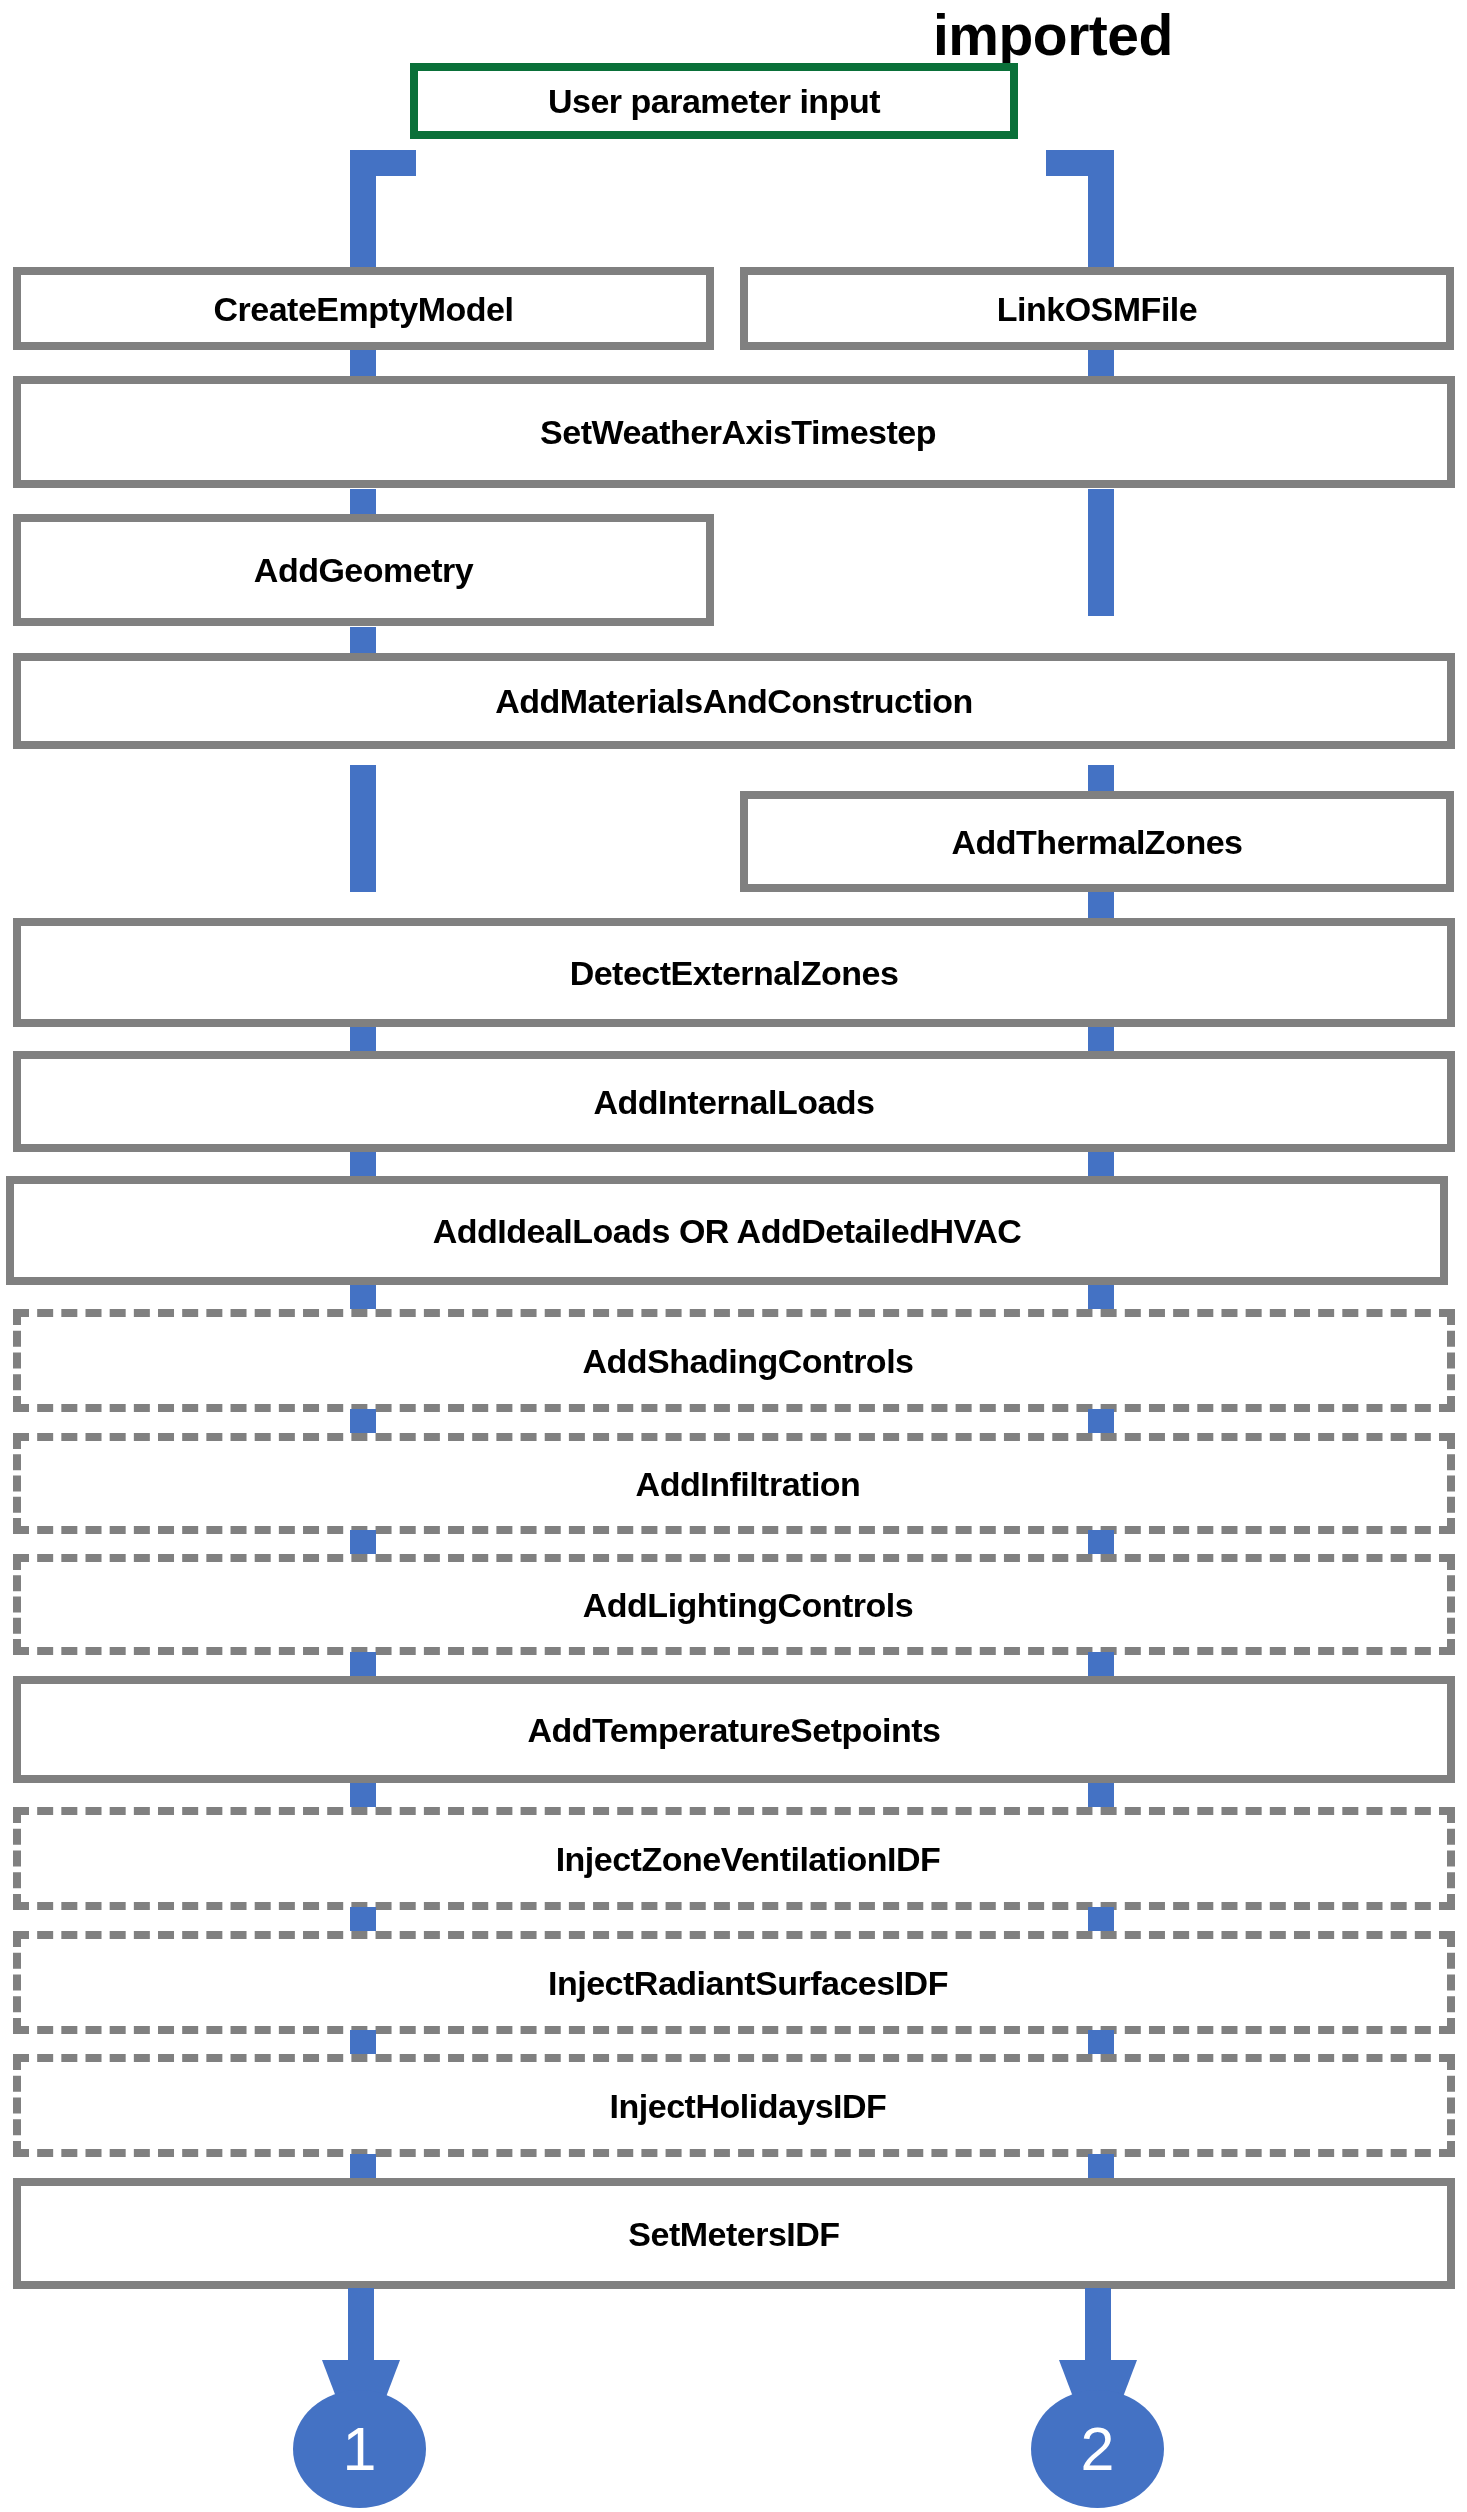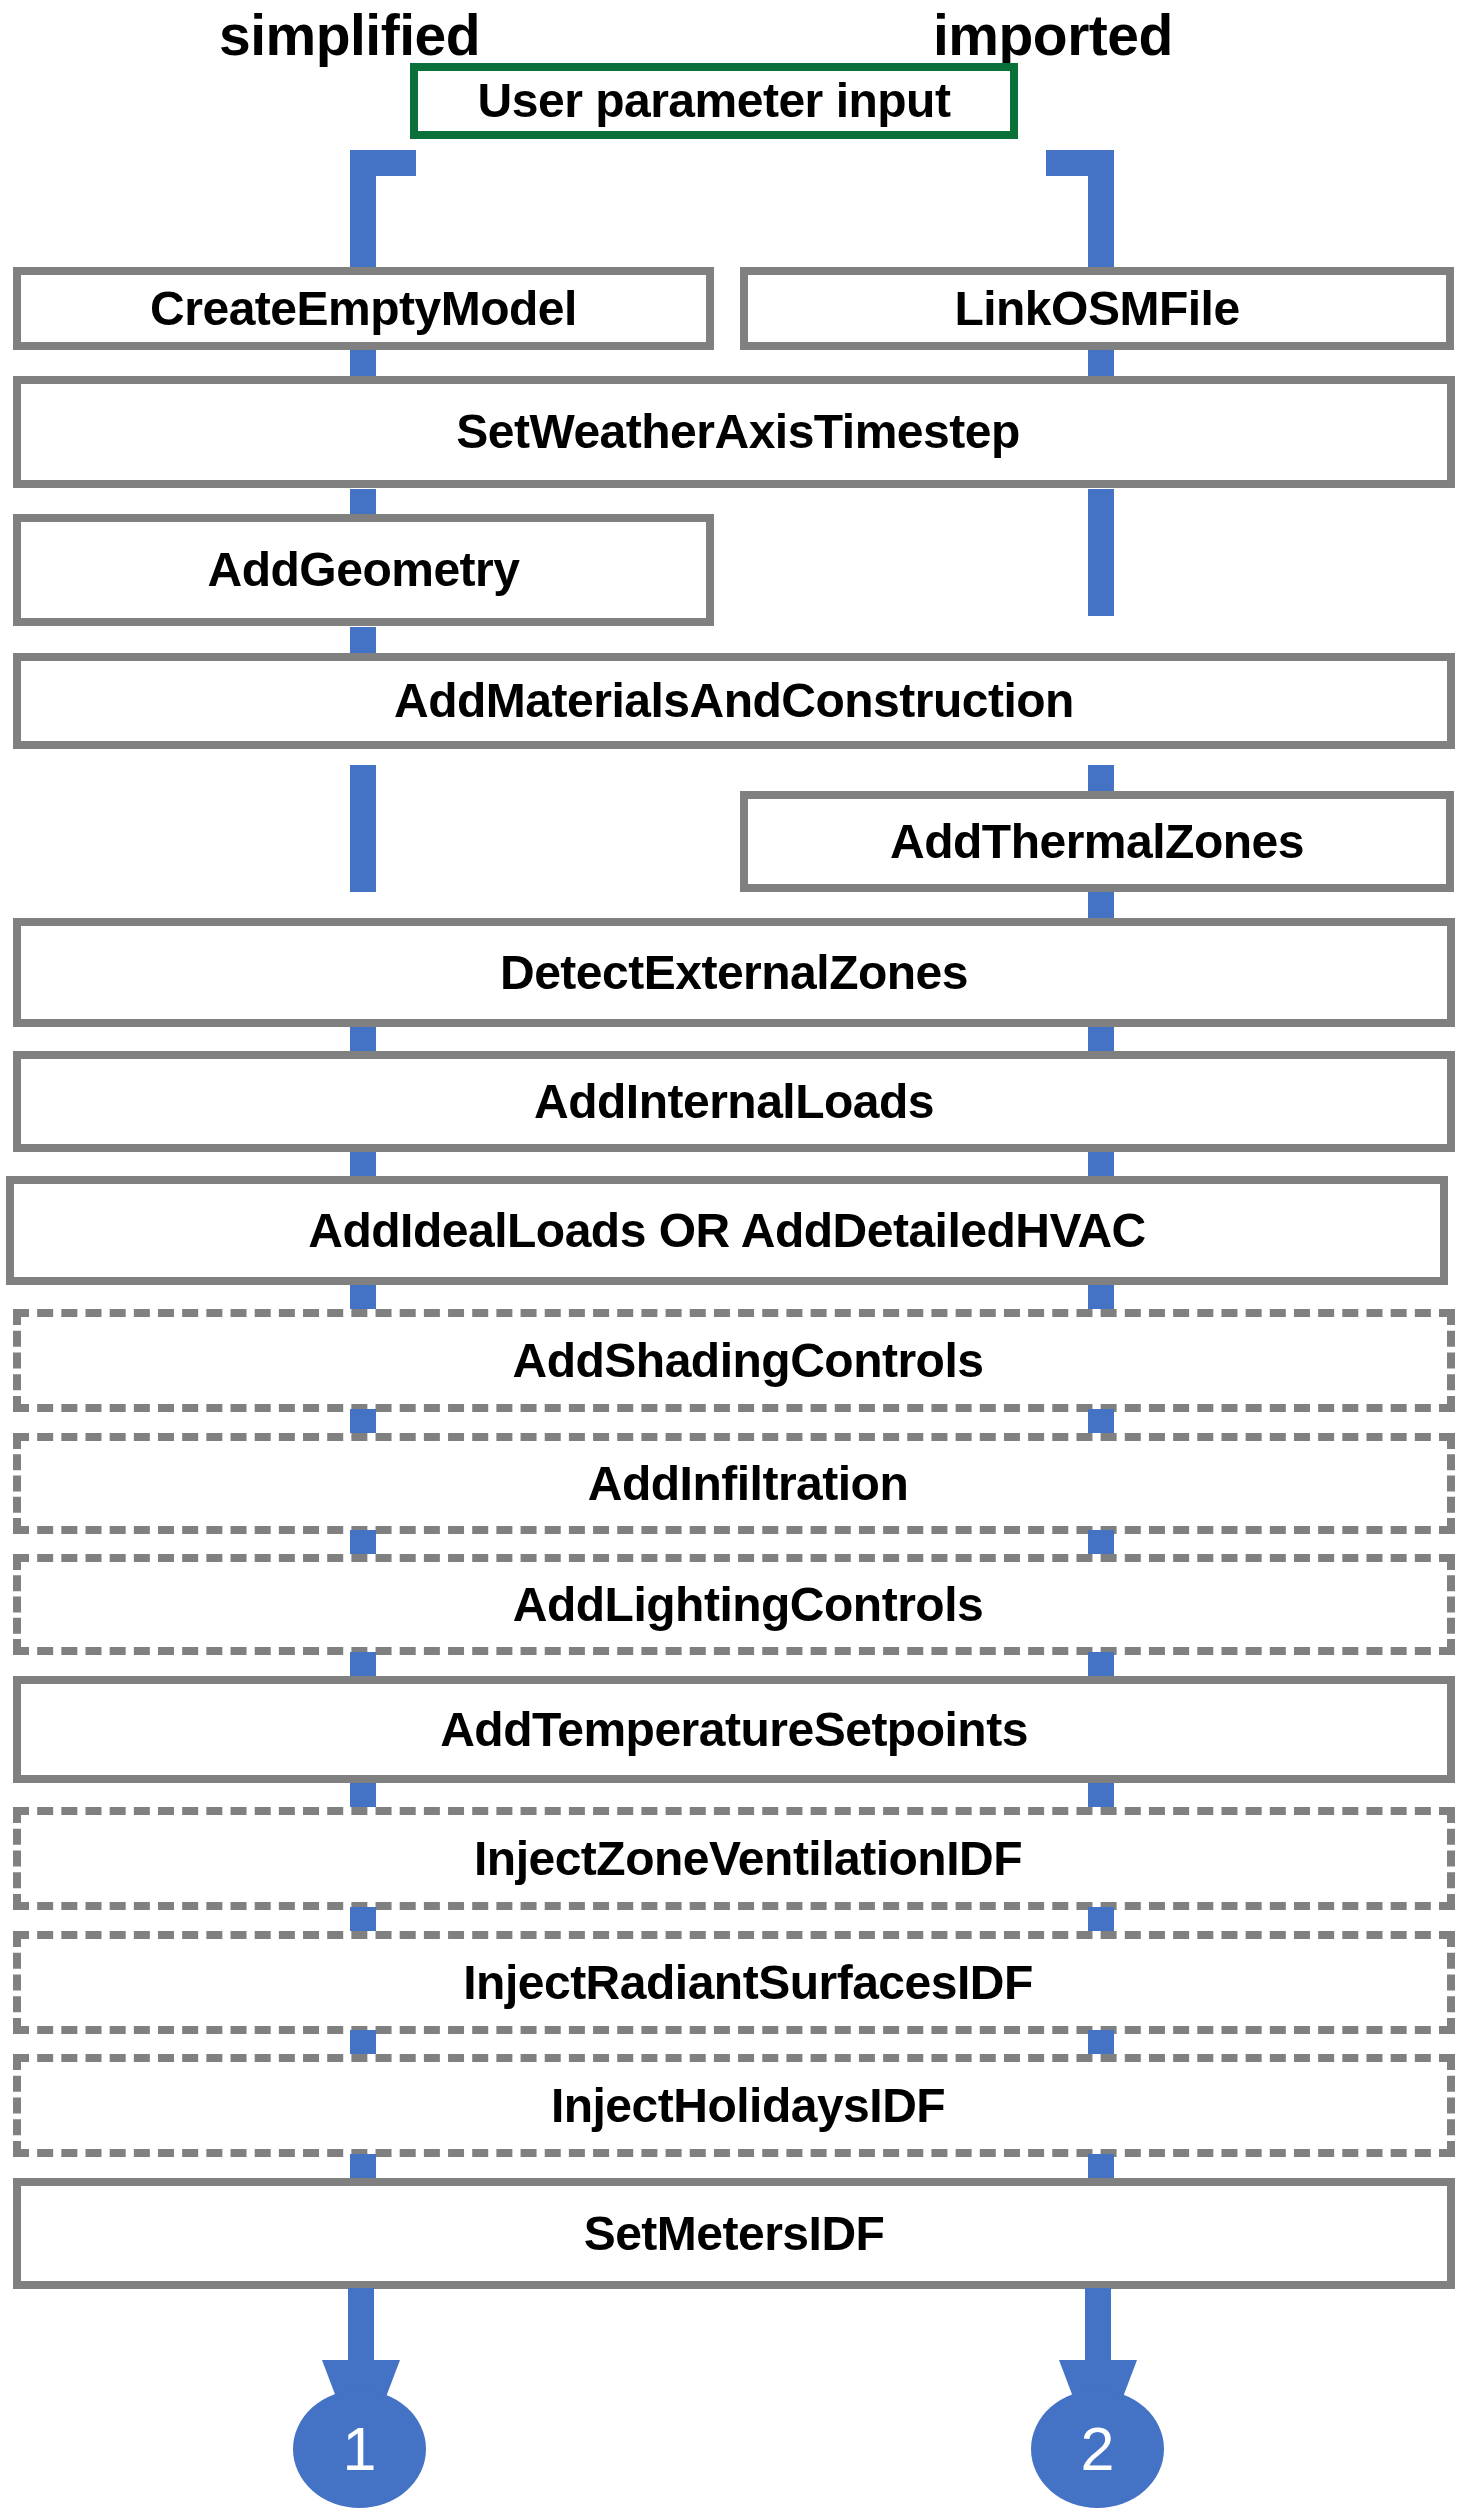--- a/index.html
+++ b/index.html
@@ -48,21 +48,21 @@
     border: 8.3px solid #808080;
   }
   .node.solid-green {
     border: 8.3px solid #0A7039;
   }
   .node.dashed-gray {
     border: 8.3px dashed #808080;
     padding-left: 28px;
   }
   .node-label {
-    font-size: 48px;
+    font-size: 34px;
     font-weight: bold;
     color: #000000;
     white-space: nowrap;
     letter-spacing: -0.5px;
     line-height: 1;
   }
 
   
   .arrow-shaft {
     position: absolute;
@@ -91,21 +91,20 @@
     font-size: 61px;
     font-weight: normal;
     line-height: 1;
   }
 </style>
 </head>
 <body>
 
 <div id="canvas">
 
-  <div class="col-header" style="left:219px; top:7.4px;">simplified</div>
   <div class="col-header" style="left:933px; top:7.4px;">imported</div>
 
   <div class="connector" style="left:350px; top:150px; width:66px; height:26px;"></div>
 
   <div class="connector" style="left:350px; top:150px; width:26px; height:120px;"></div>
 
   <div class="connector" style="left:1046px; top:150px; width:66px; height:26px;"></div>
   <div class="connector" style="left:1088px; top:150px; width:26px; height:120px;"></div>
 
   <div class="node solid-green" style="left:410px; top:63px; width:608px; height:76px;">

